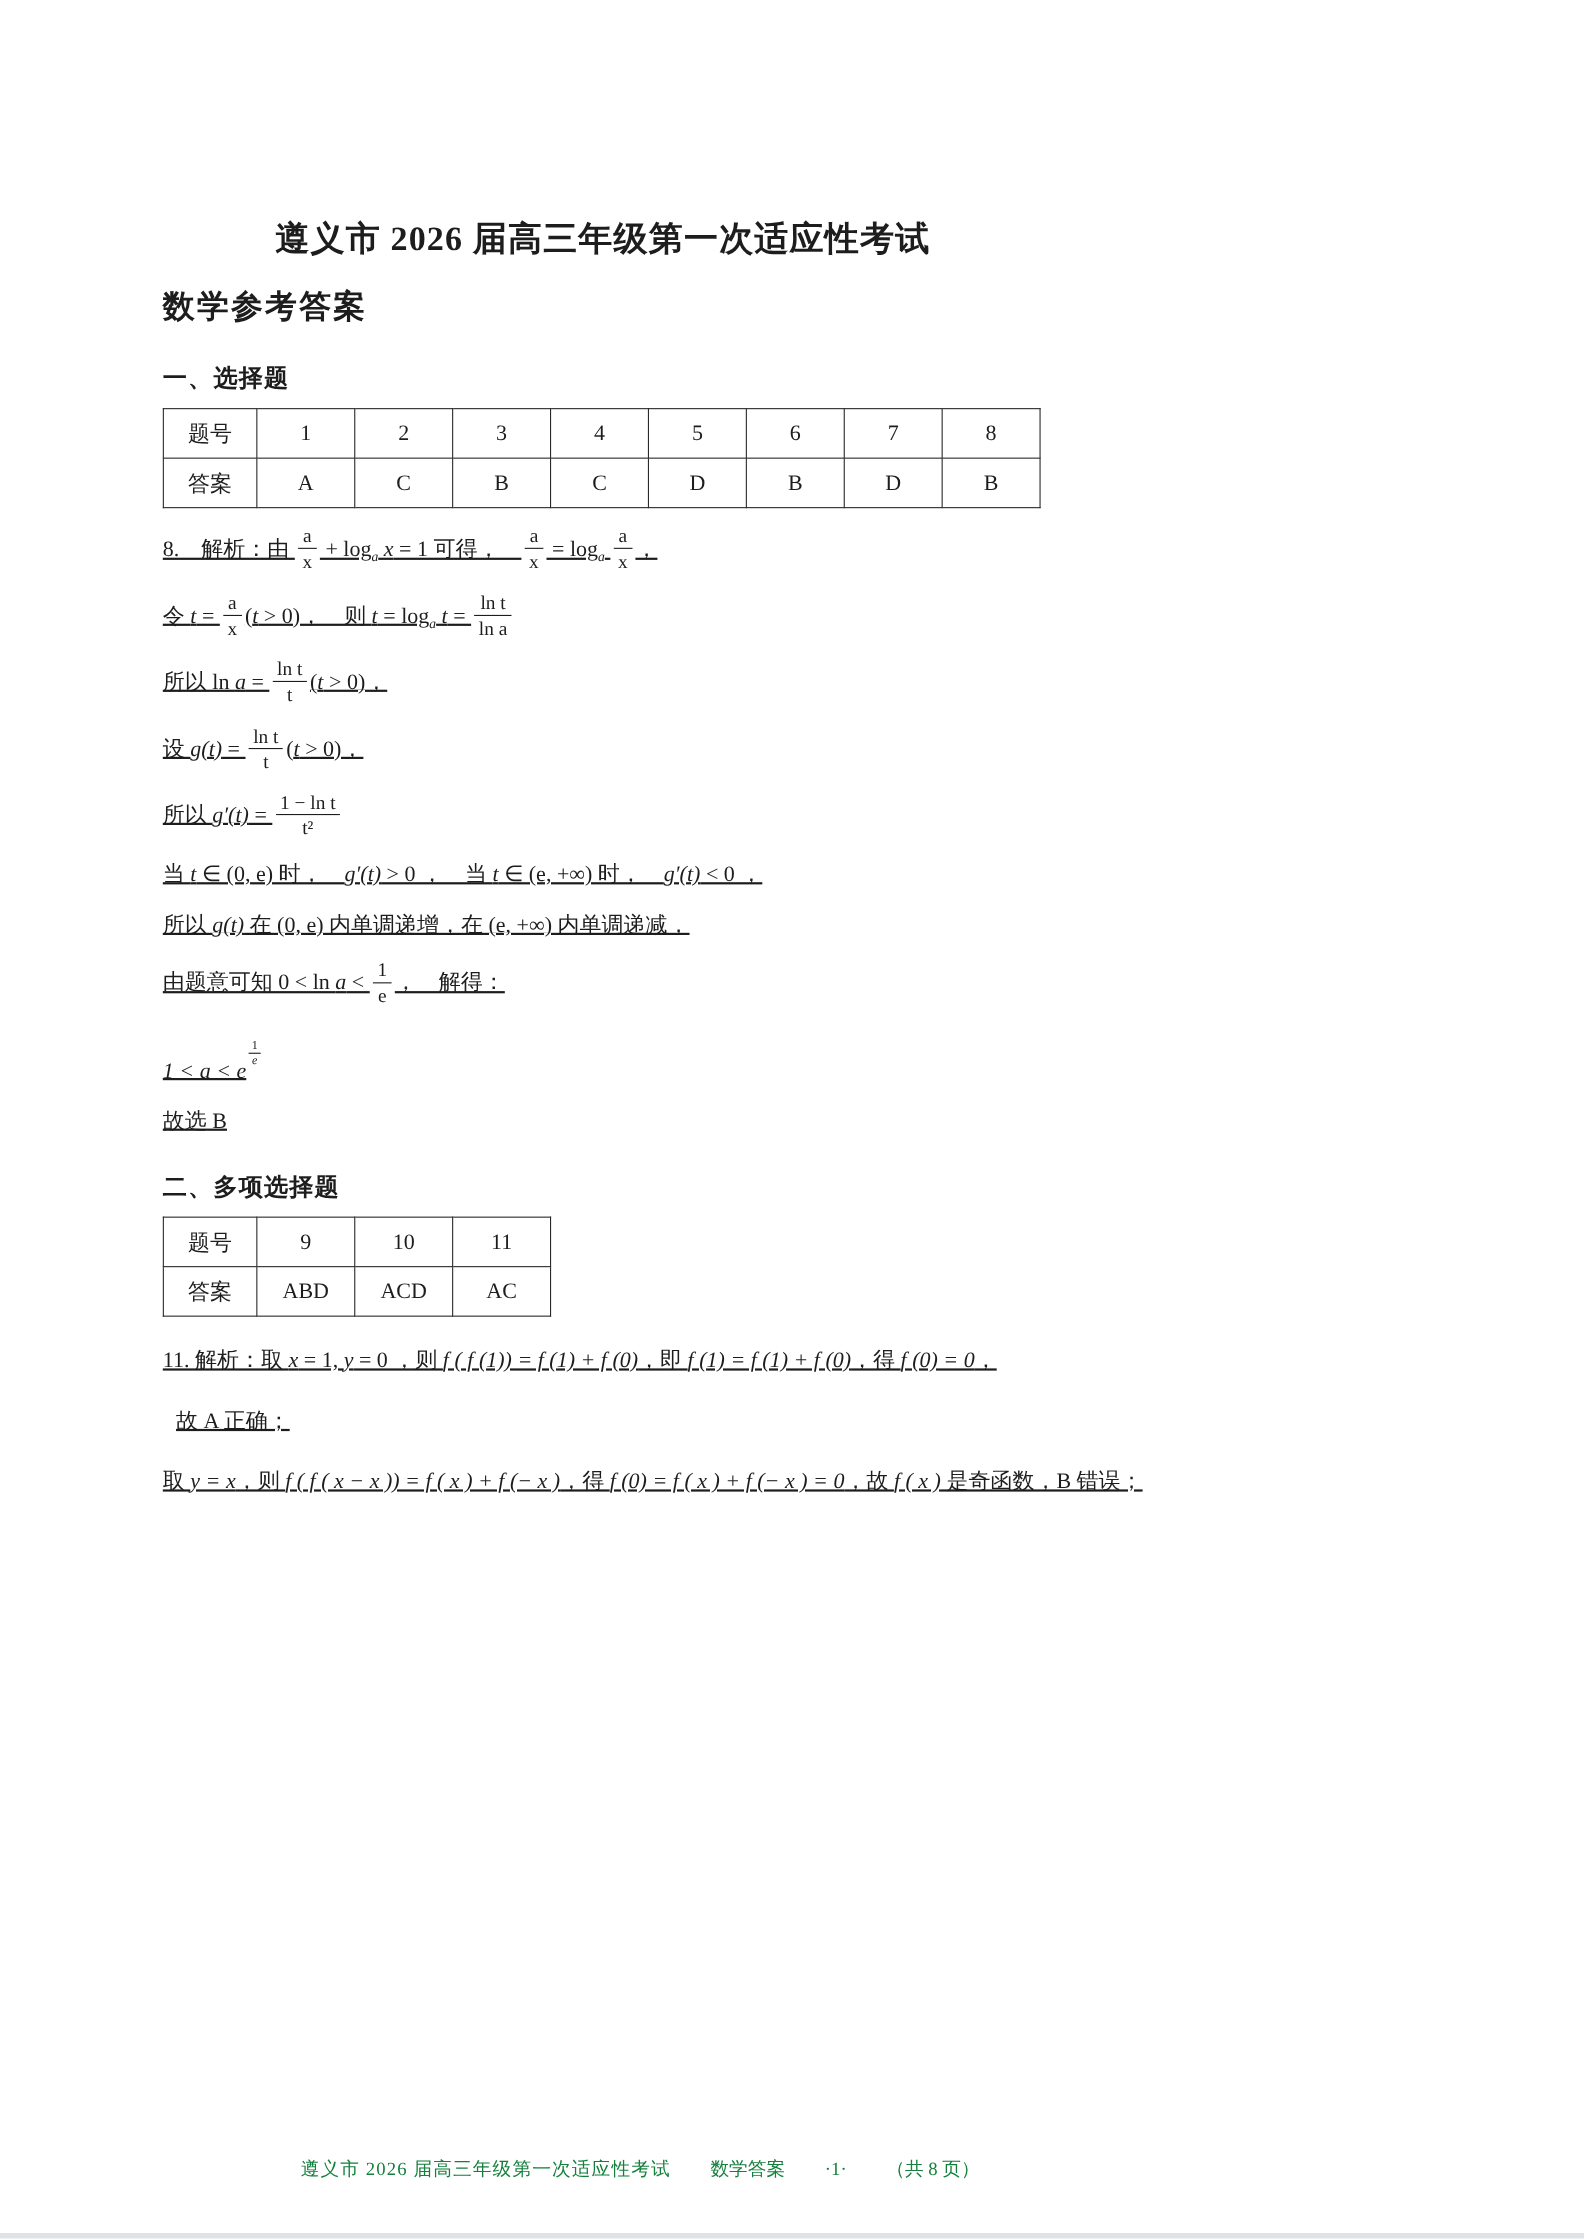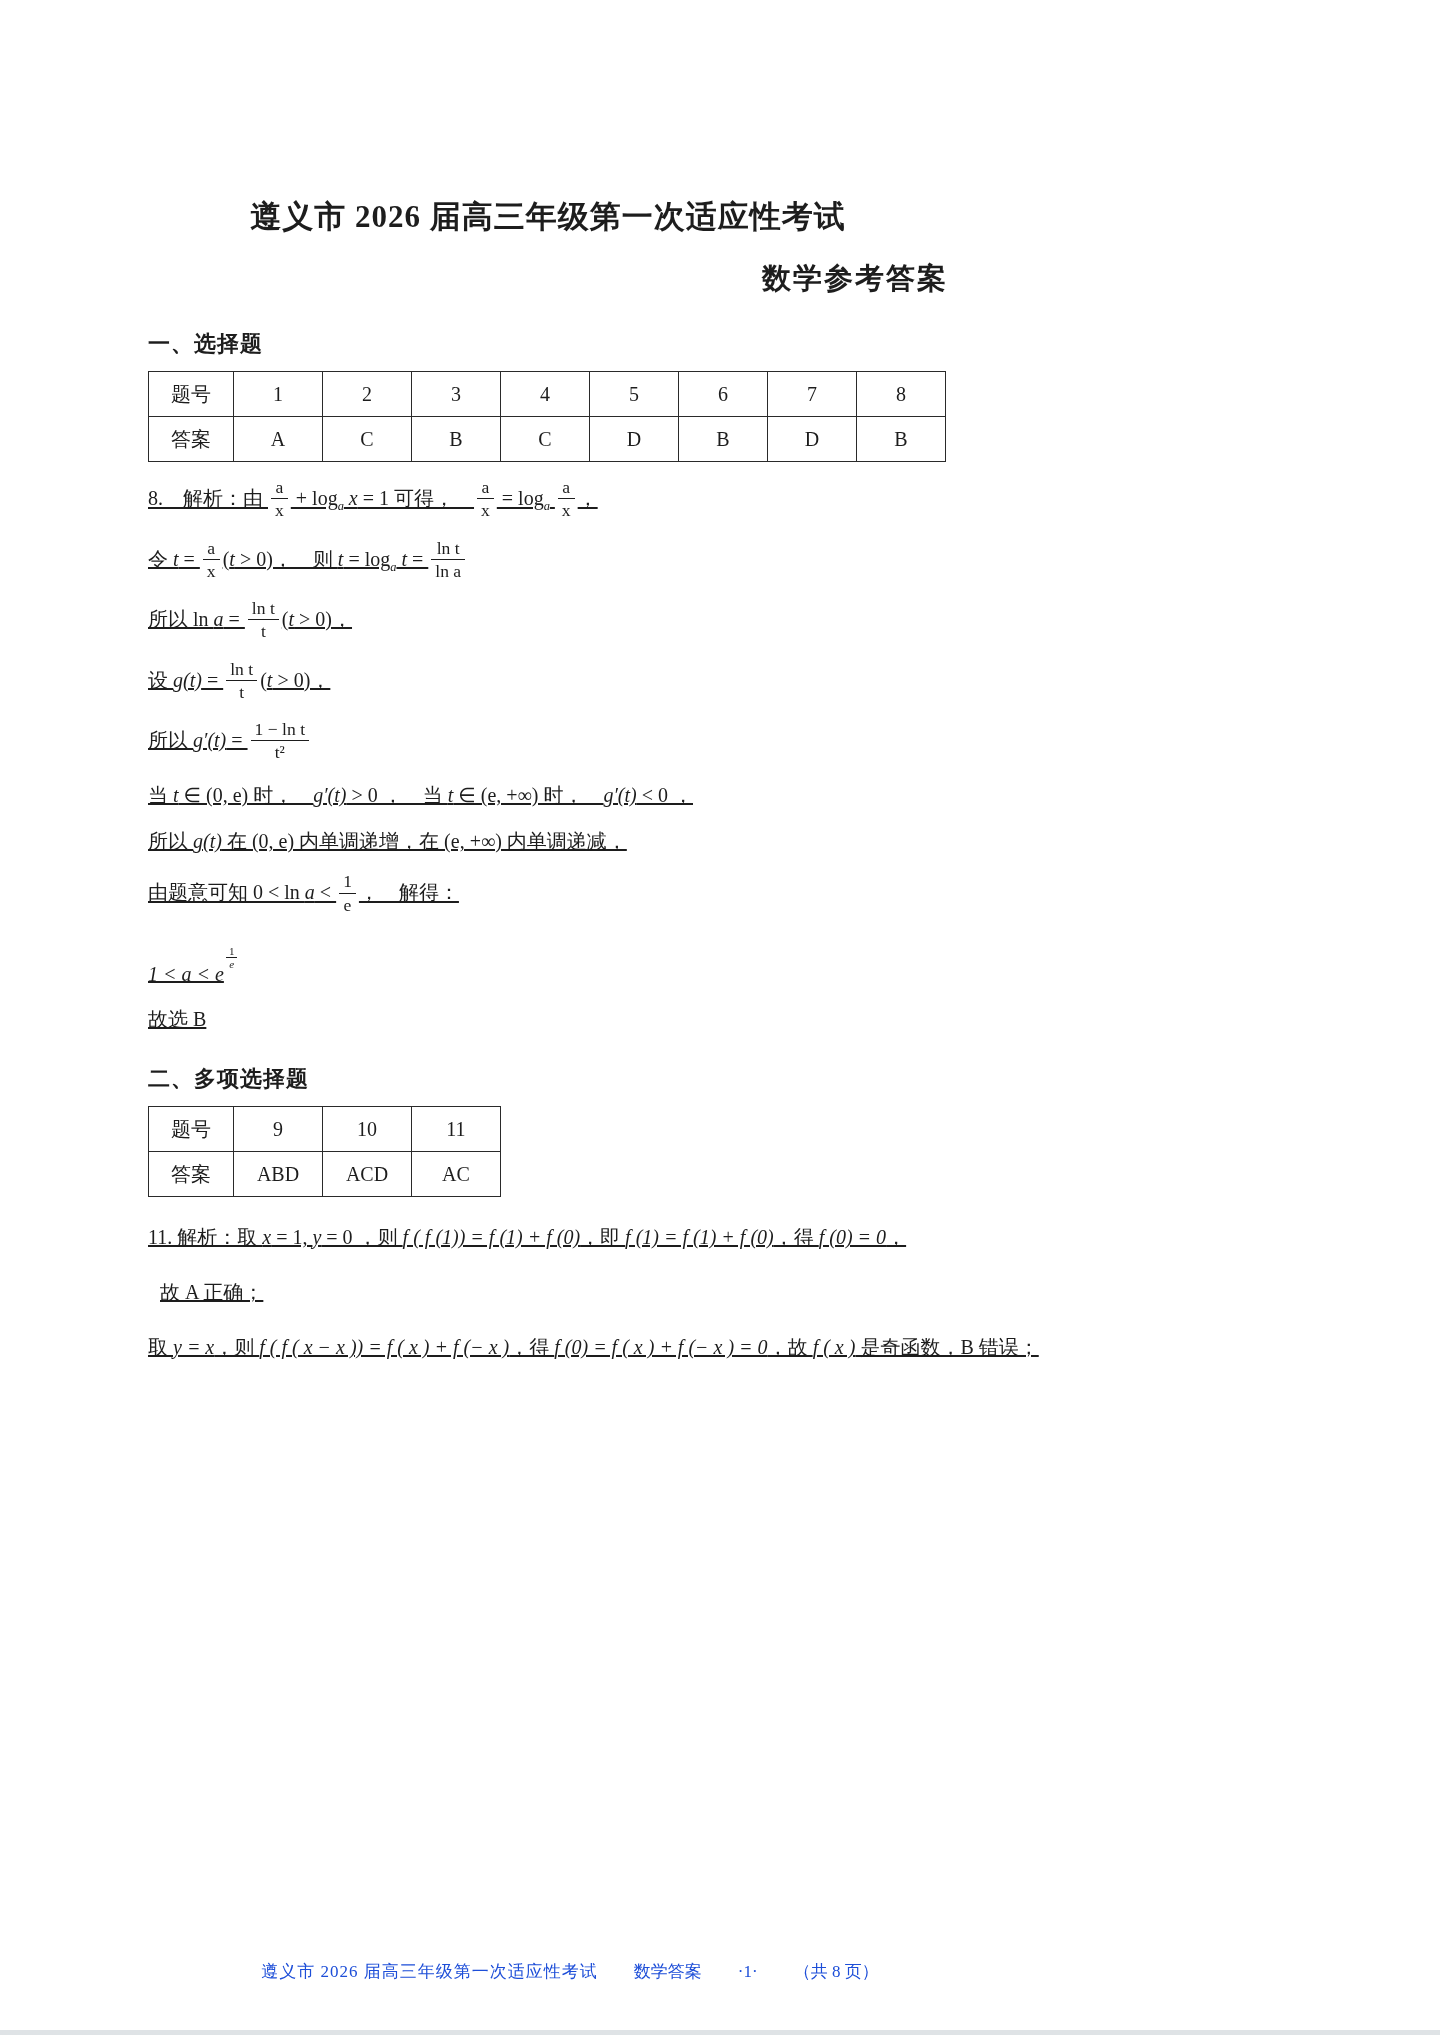--- a/index.html
+++ b/index.html
@@ -18,21 +18,21 @@
     width: 800px;
   }
   .doc-title {
     text-align: center;
     font-size: 31px;
     font-weight: bold;
     letter-spacing: 1px;
     line-height: 1.2;
   }
   .doc-subtitle {
-    text-align: right;
+    text-align: left;
     font-size: 29px;
     font-weight: bold;
     margin-top: 24px;
     letter-spacing: 2px;
   }
   .section-heading {
     font-family: "Liberation Sans", sans-serif;
     font-weight: bold;
     font-size: 22px;
     margin: 30px 0 12px 0;
@@ -81,25 +81,25 @@
     text-align: center;
     font-size: 0.55em;
     line-height: 1.15;
     margin-left: 2px;
   }
   .supfrac .fn { display: block; border-bottom: 1px solid #1d1d1d; padding: 0 3px; }
   .supfrac .fd { display: block; font-style: italic; padding: 0 3px; }
   .footer {
     position: absolute;
     bottom: 52px;
-    left: 0;
+    left: 12px;
     width: 1140px;
     text-align: center;
     font-size: 17px;
-    color: #1d4ed8;
+    color: #15803d;
   }
   .footer span { margin: 0 18px; }
   .footer .f-exam { letter-spacing: 1px; }
   .scan-edge {
     position: absolute;
     bottom: 0; left: 0;
     width: 100%; height: 5px;
     background: #dfe3e6;
   }
 </style>

